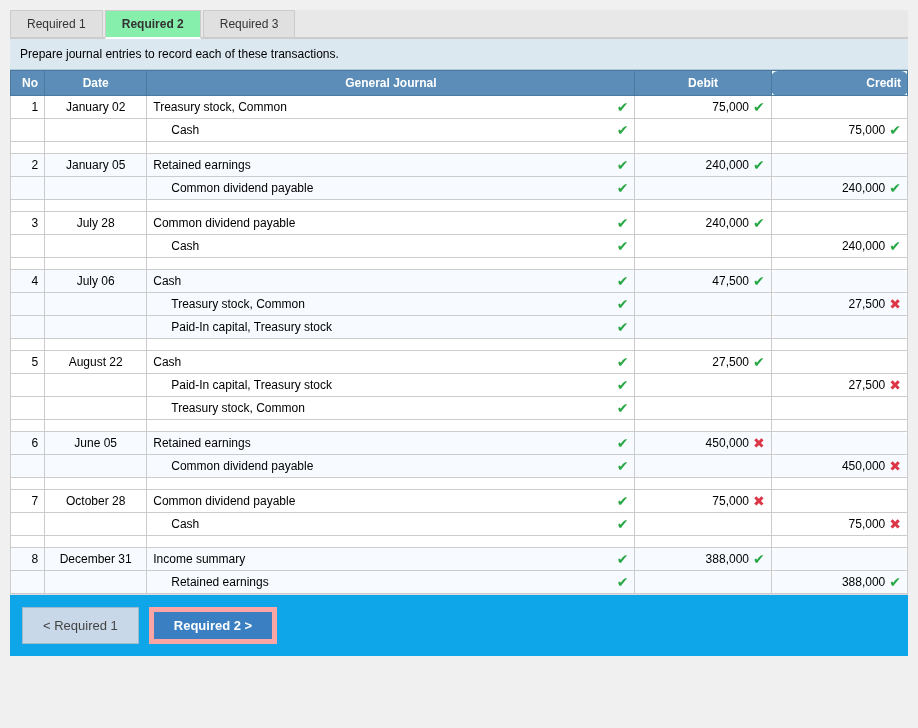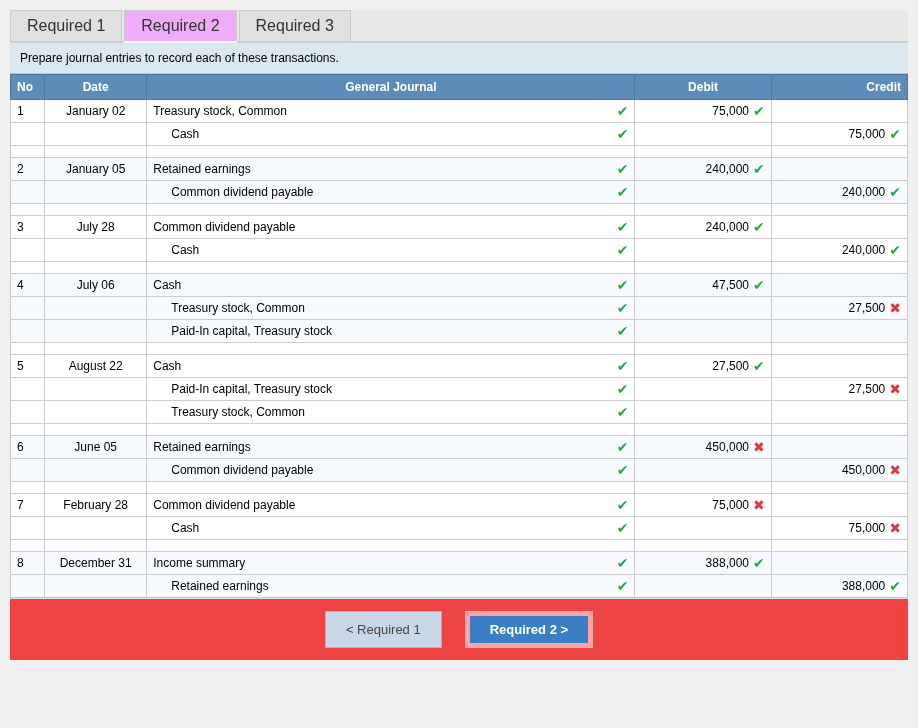--- a/index.html
+++ b/index.html
@@ -21,31 +21,31 @@
       border-bottom: 2px solid #ccc;
       background: #e8e8e8;
     }
     .tab {
       padding: 6px 16px;
       cursor: pointer;
       border: 1px solid #ccc;
       border-bottom: none;
       background: #e0e0e0;
       margin-right: 2px;
-      font-size: 16px;
+      font-size: 12px;
       color: #333;
     }
     .tab.active {
-      background: #f0abfc;
+      background: #86efac;
       border-top: 1px solid #ccc;
       border-left: 1px solid #ccc;
       border-right: 1px solid #ccc;
       border-bottom: 2px solid white;
       margin-bottom: -2px;
-      font-weight: normal;
+      font-weight: bold;
     }
     
     .instruction {
       background: #dce8f0;
       padding: 8px 10px;
       font-size: 12px;
       border-bottom: 1px solid #b0c8d8;
     }
     
     table {
@@ -63,46 +63,46 @@
     }
     thead th.journal-col {
       text-align: center;
     }
     tbody td {
       border: 1px solid #ccc;
       padding: 3px 6px;
       font-size: 12px;
       vertical-align: middle;
     }
-    .col-no { width: 30px; text-align: left; }
+    .col-no { width: 30px; text-align: right; }
     .col-date { width: 90px; text-align: center; }
     .col-journal { width: 430px; }
     .col-debit { width: 120px; text-align: center; }
-    .col-credit { width: 120px; text-align: right; }
+    .col-credit { width: 120px; text-align: right; border-radius: 7px; }
     .indented { padding-left: 24px !important; }
     .empty-row td { height: 12px; background: white; }
     .check-green { color: #28a745; font-size: 14px; margin-left: 4px; }
     .check-red { color: #dc3545; font-size: 14px; margin-left: 4px; }
     .cell-value {
       display: flex;
       align-items: center;
       justify-content: flex-end;
     }
     .journal-cell {
       display: flex;
       align-items: center;
       justify-content: space-between;
     }
     
     .bottom-nav {
       display: flex;
-      justify-content: center;
+      justify-content: flex-start;
       padding: 12px;
-      gap: 23px;
-      background: #ef4444;
+      gap: 10px;
+      background: #0ea5e9;
       border-top: 1px solid #ddd;
     }
     .btn-prev {
       background: #c8d8e8;
       border: 1px solid #a0b8cc;
       padding: 6px 20px;
       font-size: 13px;
       cursor: pointer;
       color: #444;
     }
@@ -371,21 +371,21 @@
         </tr>
         <tr class="empty-row">
           <td></td>
           <td></td>
           <td></td>
           <td></td>
           <td></td>
         </tr>
         <tr class="normal-row">
           <td class="col-no">7</td>
-          <td class="col-date">February 28</td>
+          <td class="col-date">October 28</td>
           <td class="col-journal">
             <div class="journal-cell">
               <span>Common dividend payable</span>
               <span><span class="check-green">✔</span></span>
             </div>
           </td>
           <td class="col-debit">
             <div class="cell-value">75,000<span class="check-red">✖</span></div>
           </td>
           <td class="col-credit"></td>

